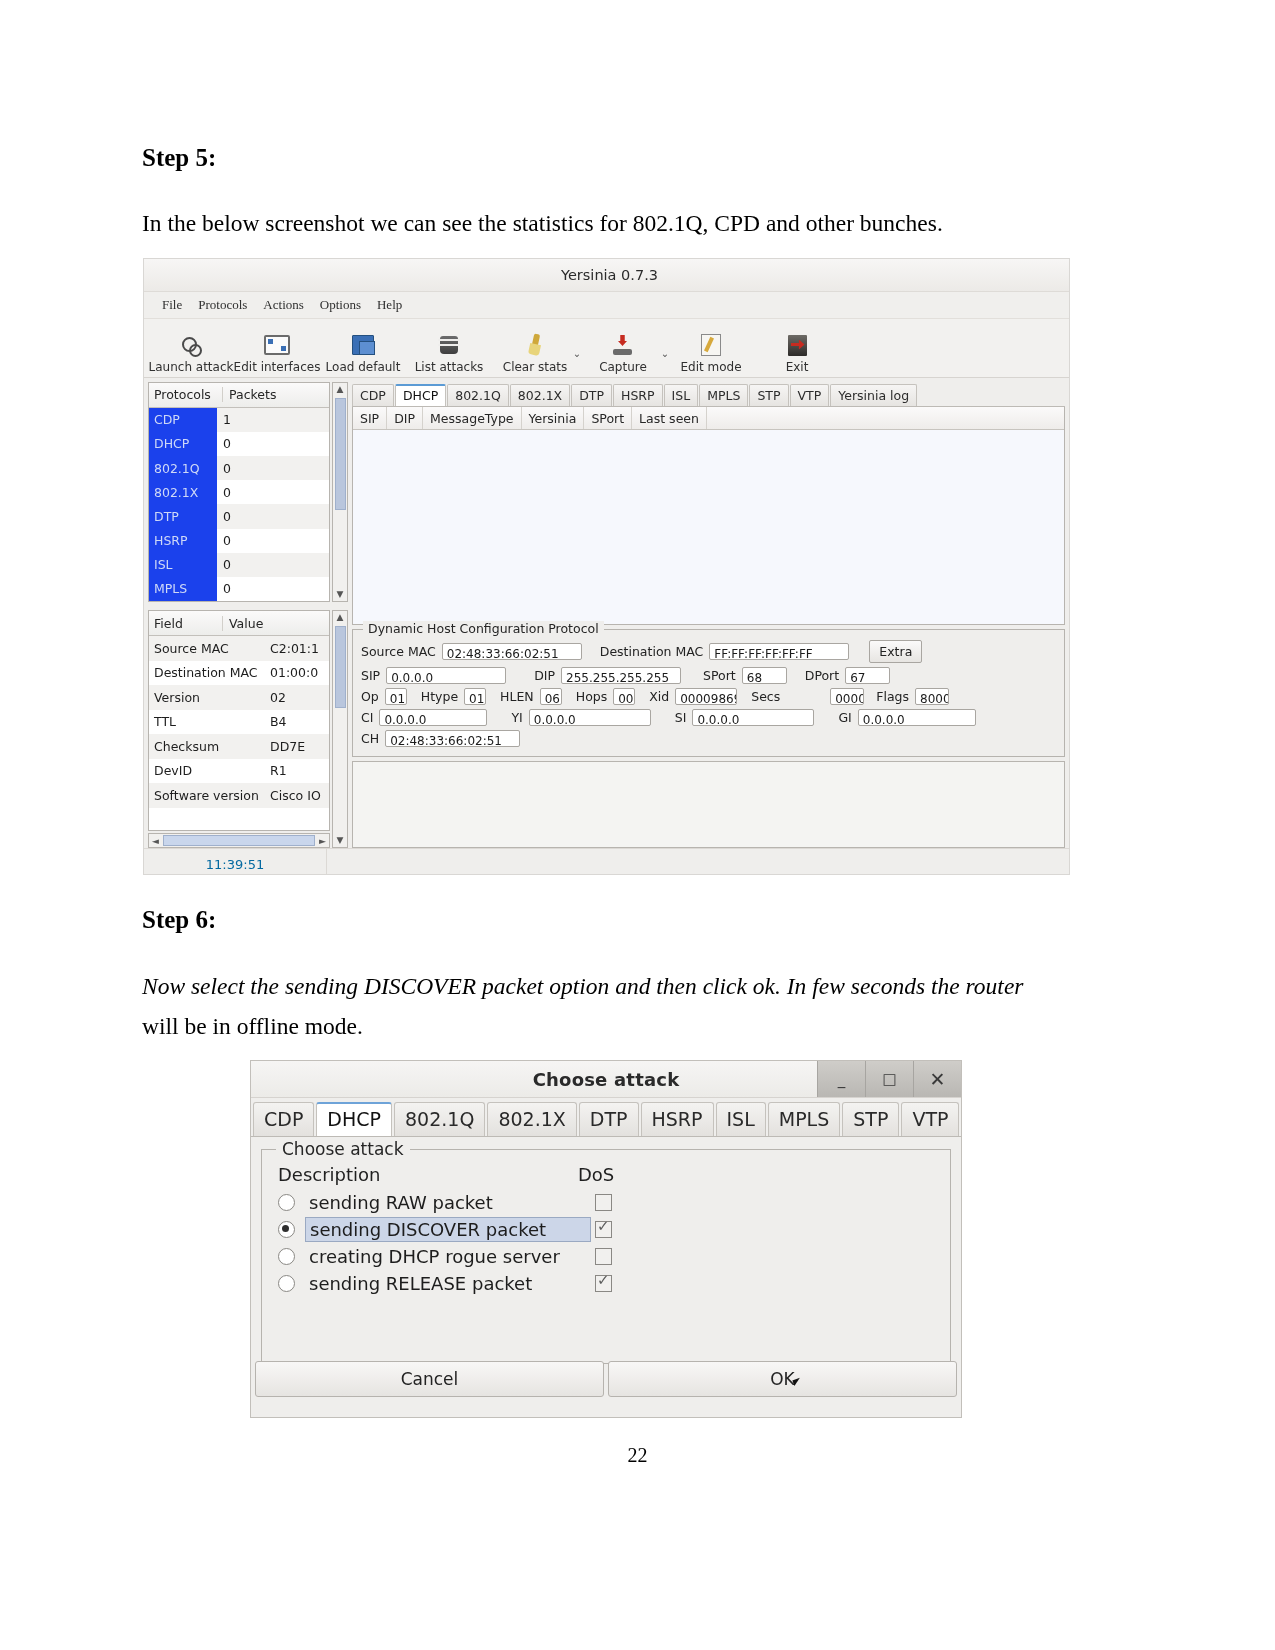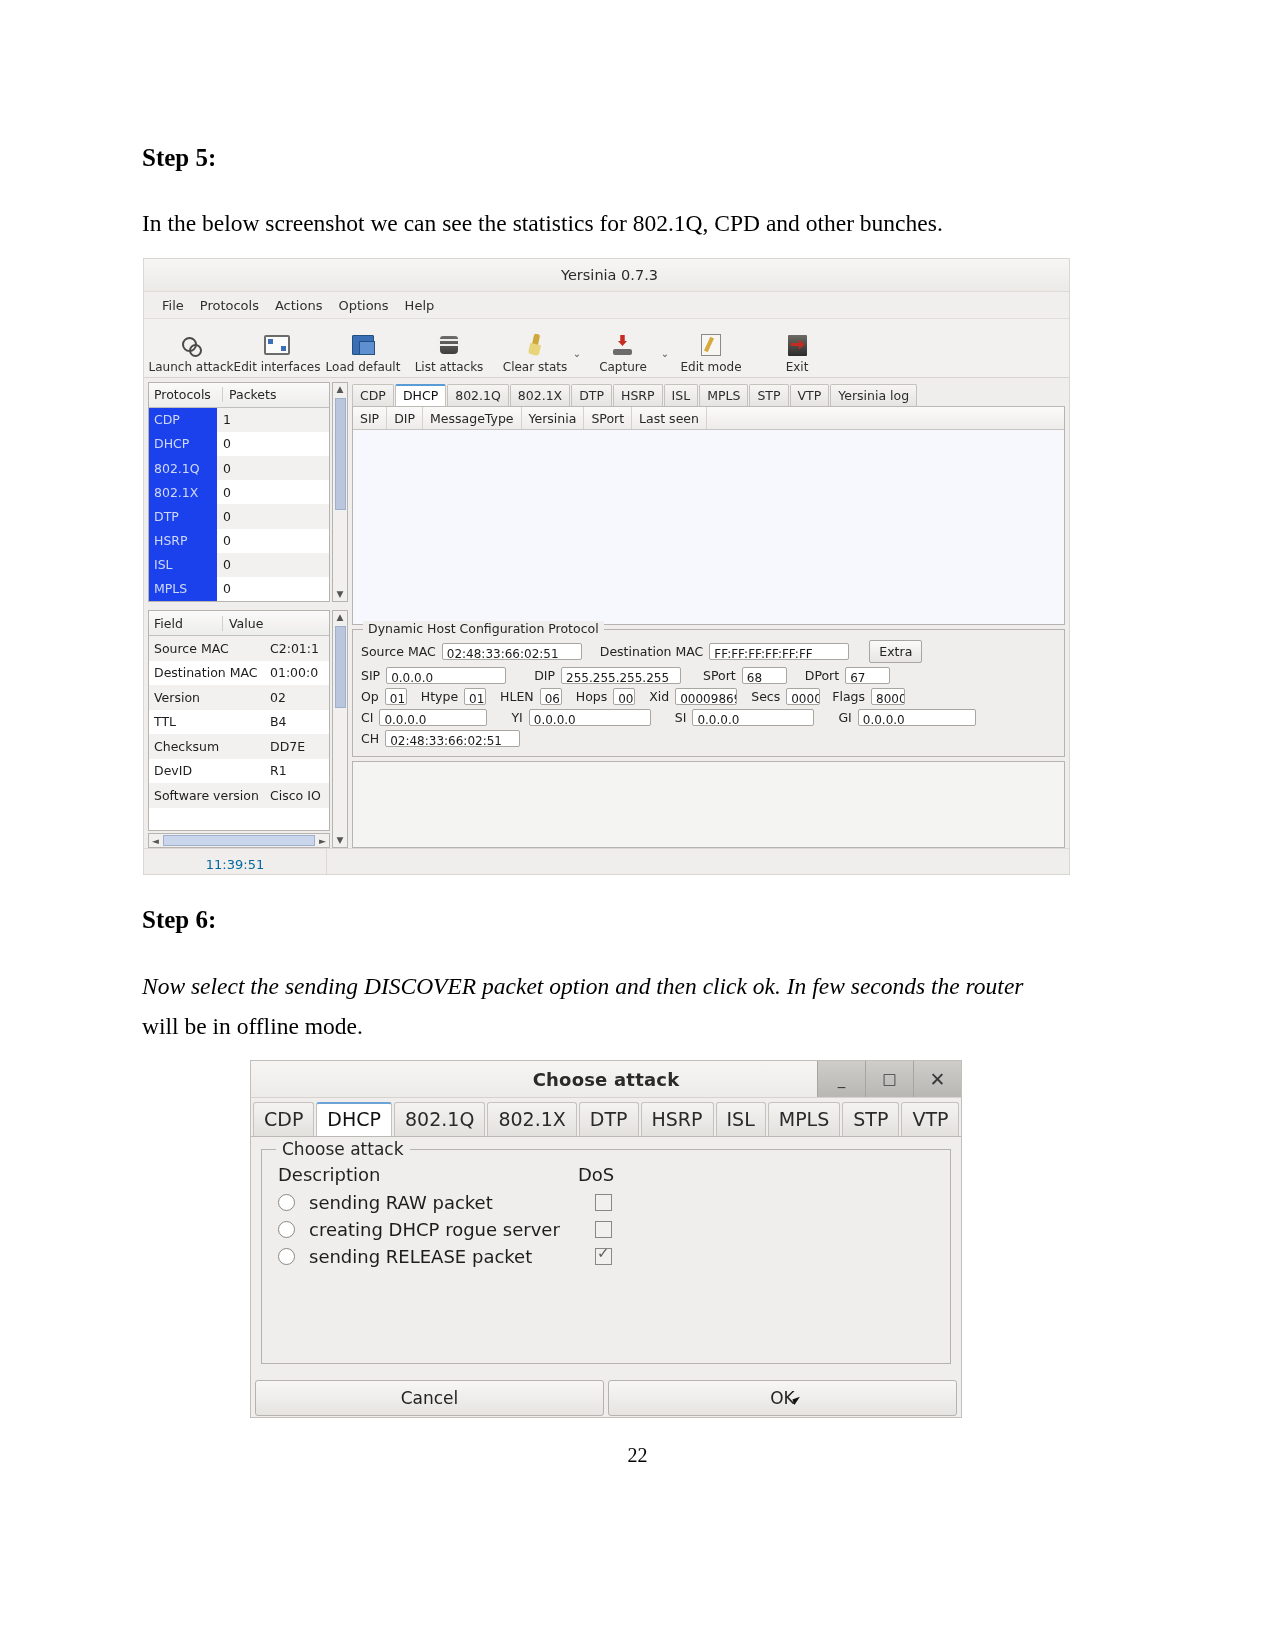--- a/index.html
+++ b/index.html
@@ -68,20 +68,21 @@
     height: 26px;
     display: flex; align-items: center;
     padding-left: 10px;
     background: #f0efed;
     border-bottom: 1px solid #e2dfdb;
   }
   .y-menu {
     font-size: 13px; color: #2f2f2f;
     padding: 2px 8px;
     cursor: default;
+    font-family: Liberation Serif, serif;
   }
   .y-toolbar {
     height: 58px;
     background: #f2f1ef;
     display: flex; align-items: flex-end;
     padding-left: 4px;
     border-bottom: 1px solid #d7d4d0;
     position: relative;
   }
   .tb-item {
@@ -377,21 +378,21 @@
   .chk {
     width:15px;height:15px;border:1.5px solid #8a8884;background:#f1f0ee;
     margin-left: 4px; position:relative; flex:none;
   }
   .chk.on::after {
     content:"✓"; position:absolute; left:1px; top:-5px;
     font-size:15px; color:#5c5c5c;
   }
   .dlg-buttons {
     position:absolute; left:0; right:0; bottom:0;
-    display:flex; padding: 0 2px 1px 2px;
+    display:flex; padding: 0 2px 20px 2px;
     box-sizing:border-box;
   }
   .dlg-btn {
     flex:1; margin: 0 2px;
     height: 34px;
     background: linear-gradient(#f8f7f6,#e6e4e1);
     border:1px solid #b6b3ae; border-radius:3px;
     display:flex; align-items:center; justify-content:center;
     font-size:17px; color:#232323;
     position:relative;
@@ -636,21 +637,21 @@
             <div class="fbox" style="width:22px;">01</div>
             <div class="flbl" style="margin-left:14px;">Htype</div>
             <div class="fbox" style="width:22px;">01</div>
             <div class="flbl" style="margin-left:14px;">HLEN</div>
             <div class="fbox" style="width:22px;">06</div>
             <div class="flbl" style="margin-left:14px;">Hops</div>
             <div class="fbox" style="width:22px;">00</div>
             <div class="flbl" style="margin-left:14px;">Xid</div>
             <div class="fbox" style="width:62px;">00009869</div>
             <div class="flbl" style="margin-left:14px;">Secs</div>
-            <div class="fbox" style="width:34px;">0000</div>
+            <div class="fbox" style="width:34px;margin-left:44px;">0000</div>
             <div class="flbl" style="margin-left:12px;">Flags</div>
             <div class="fbox" style="width:34px;">8000</div>
           </div>
 
           <div class="frow">
             <div class="flbl">CI</div>
             <div class="fbox" style="width:108px;">0.0.0.0</div>
             <div class="flbl" style="margin-left:24px;">YI</div>
             <div class="fbox" style="width:122px;">0.0.0.0</div>
             <div class="flbl" style="margin-left:24px;">SI</div>
@@ -708,20 +709,25 @@
         <div class="desc">Description</div>
         <div>DoS</div>
       </div>
 
       <div class="opt-row">
         <div class="radio"></div>
         <div class="opt-label">sending RAW packet</div>
         <div class="chk"></div>
       </div>
 
+      <div class="opt-row">
+        <div class="radio sel"></div>
+        <div class="opt-label selected">sending DISCOVER packet</div>
+        <div class="chk on"></div>
+      </div>
 
       <div class="opt-row">
         <div class="radio"></div>
         <div class="opt-label">creating DHCP rogue server</div>
         <div class="chk"></div>
       </div>
 
       <div class="opt-row">
         <div class="radio"></div>
         <div class="opt-label">sending RELEASE packet</div>

